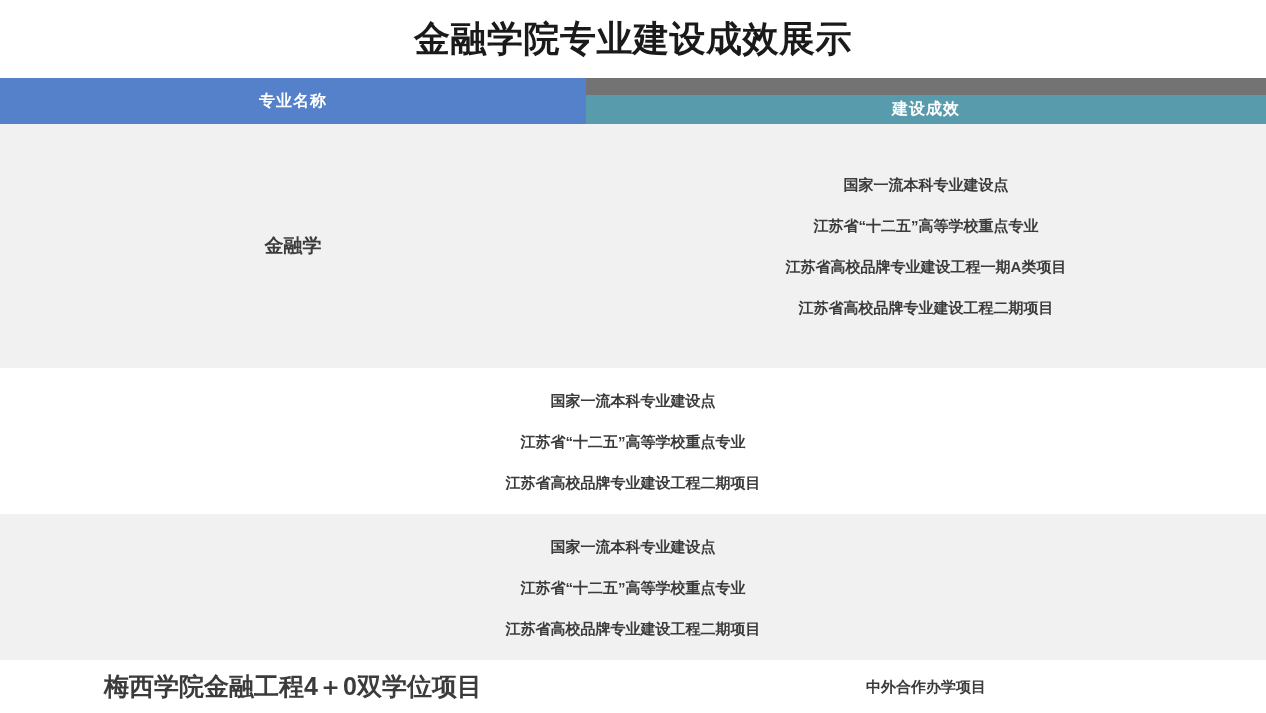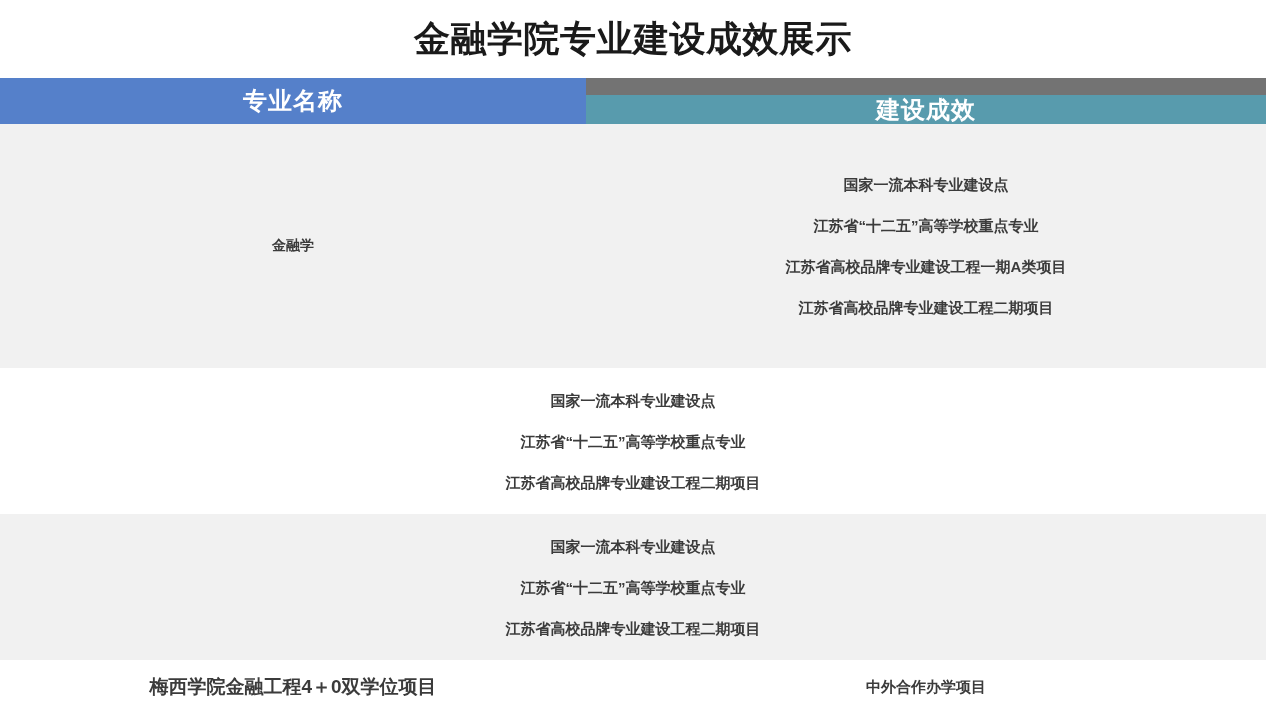--- a/index.html
+++ b/index.html
@@ -54,21 +54,21 @@
   .thead {
     display: flex;
     height: 46px;
     flex: 0 0 46px;
   }
   .th {
     display: flex;
     align-items: center;
     justify-content: center;
     color: #ffffff;
-    font-size: 24px;
+    font-size: 16px;
     font-weight: bold;
     letter-spacing: 1px;
   }
   .th-name {
     width: 586px;
     flex: 0 0 586px;
     background: #5580ca;
   }
   .th-result {
     width: 680px;
@@ -83,21 +83,21 @@
   }
   .row.shade   { background: #f1f1f1; }
   .row.plain   { background: #ffffff; }
 
   .cell-name {
     width: 586px;
     flex: 0 0 586px;
     display: flex;
     align-items: center;
     justify-content: center;
-    font-size: 14px;
+    font-size: 19px;
     font-weight: bold;
     color: #3b3b3b;
     text-align: center;
   }
   .cell-result {
     width: 680px;
     flex: 1 1 680px;
     display: flex;
     flex-direction: column;
     align-items: center;
@@ -117,21 +117,21 @@
   .row-1 { height: 244px; }
   .row-2 { height: 146px; }
   .row-3 { height: 146px; }
   .row-4 { height: 53px; }
 
   .row-1 .result-line { margin: 13px 0; }
   .row-2 .result-line { margin: 13px 0; }
   .row-3 .result-line { margin: 13px 0; }
   .row-4 .result-line { margin: 11px; }
 
-  .row-4 .cell-name { font-size: 19px; }
+  .row-4 .cell-name { font-size: 25px; }
 </style>
 </head>
 <body>
 
 <div class="page">
 
   <div class="title-bar">
     <div class="title-text">金融学院专业建设成效展示</div>
   </div>
 

